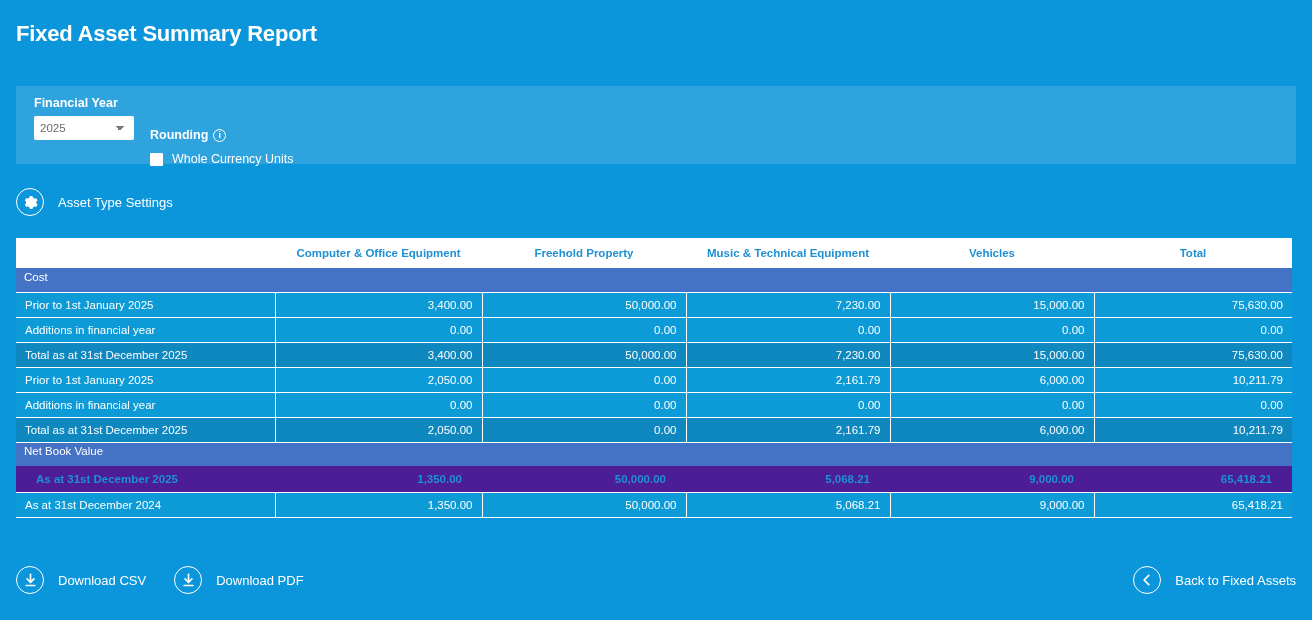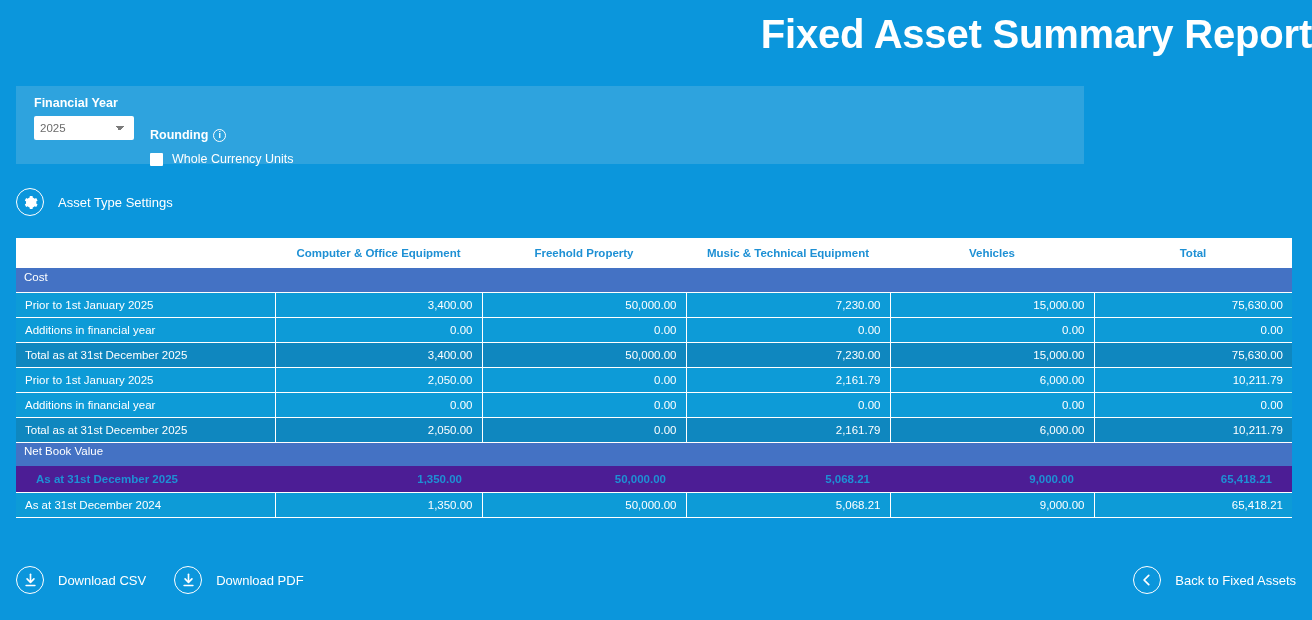--- a/index.html
+++ b/index.html
@@ -11,35 +11,34 @@
   }
   body {
     background: #0b96dc;
     font-family: "Liberation Sans", sans-serif;
     color: #ffffff;
     -webkit-font-smoothing: antialiased;
   }
 
   
   .page-title {
-    font-size: 40px;
+    font-size: 22px;
     font-weight: bold;
     letter-spacing: -0.2px;
     color: #ffffff;
-    padding: 14px 0 0 16px;
+    padding: 14px 8px 0 16px;
     line-height: 40px;
-    text-align: right;
   }
 
   
   .filter-panel {
     position: absolute;
     left: 16px;
     top: 86px;
-    width: 1068px;
+    width: 1280px;
     height: 78px;
     background: #2ea3de;
     padding: 10px 0 0 18px;
   }
   .filter-row { display: flex; align-items: flex-start; }
   .filter-group { margin-right: 16px; }
   .filter-label {
     font-size: 12.5px;
     font-weight: bold;
     color: #ffffff;

